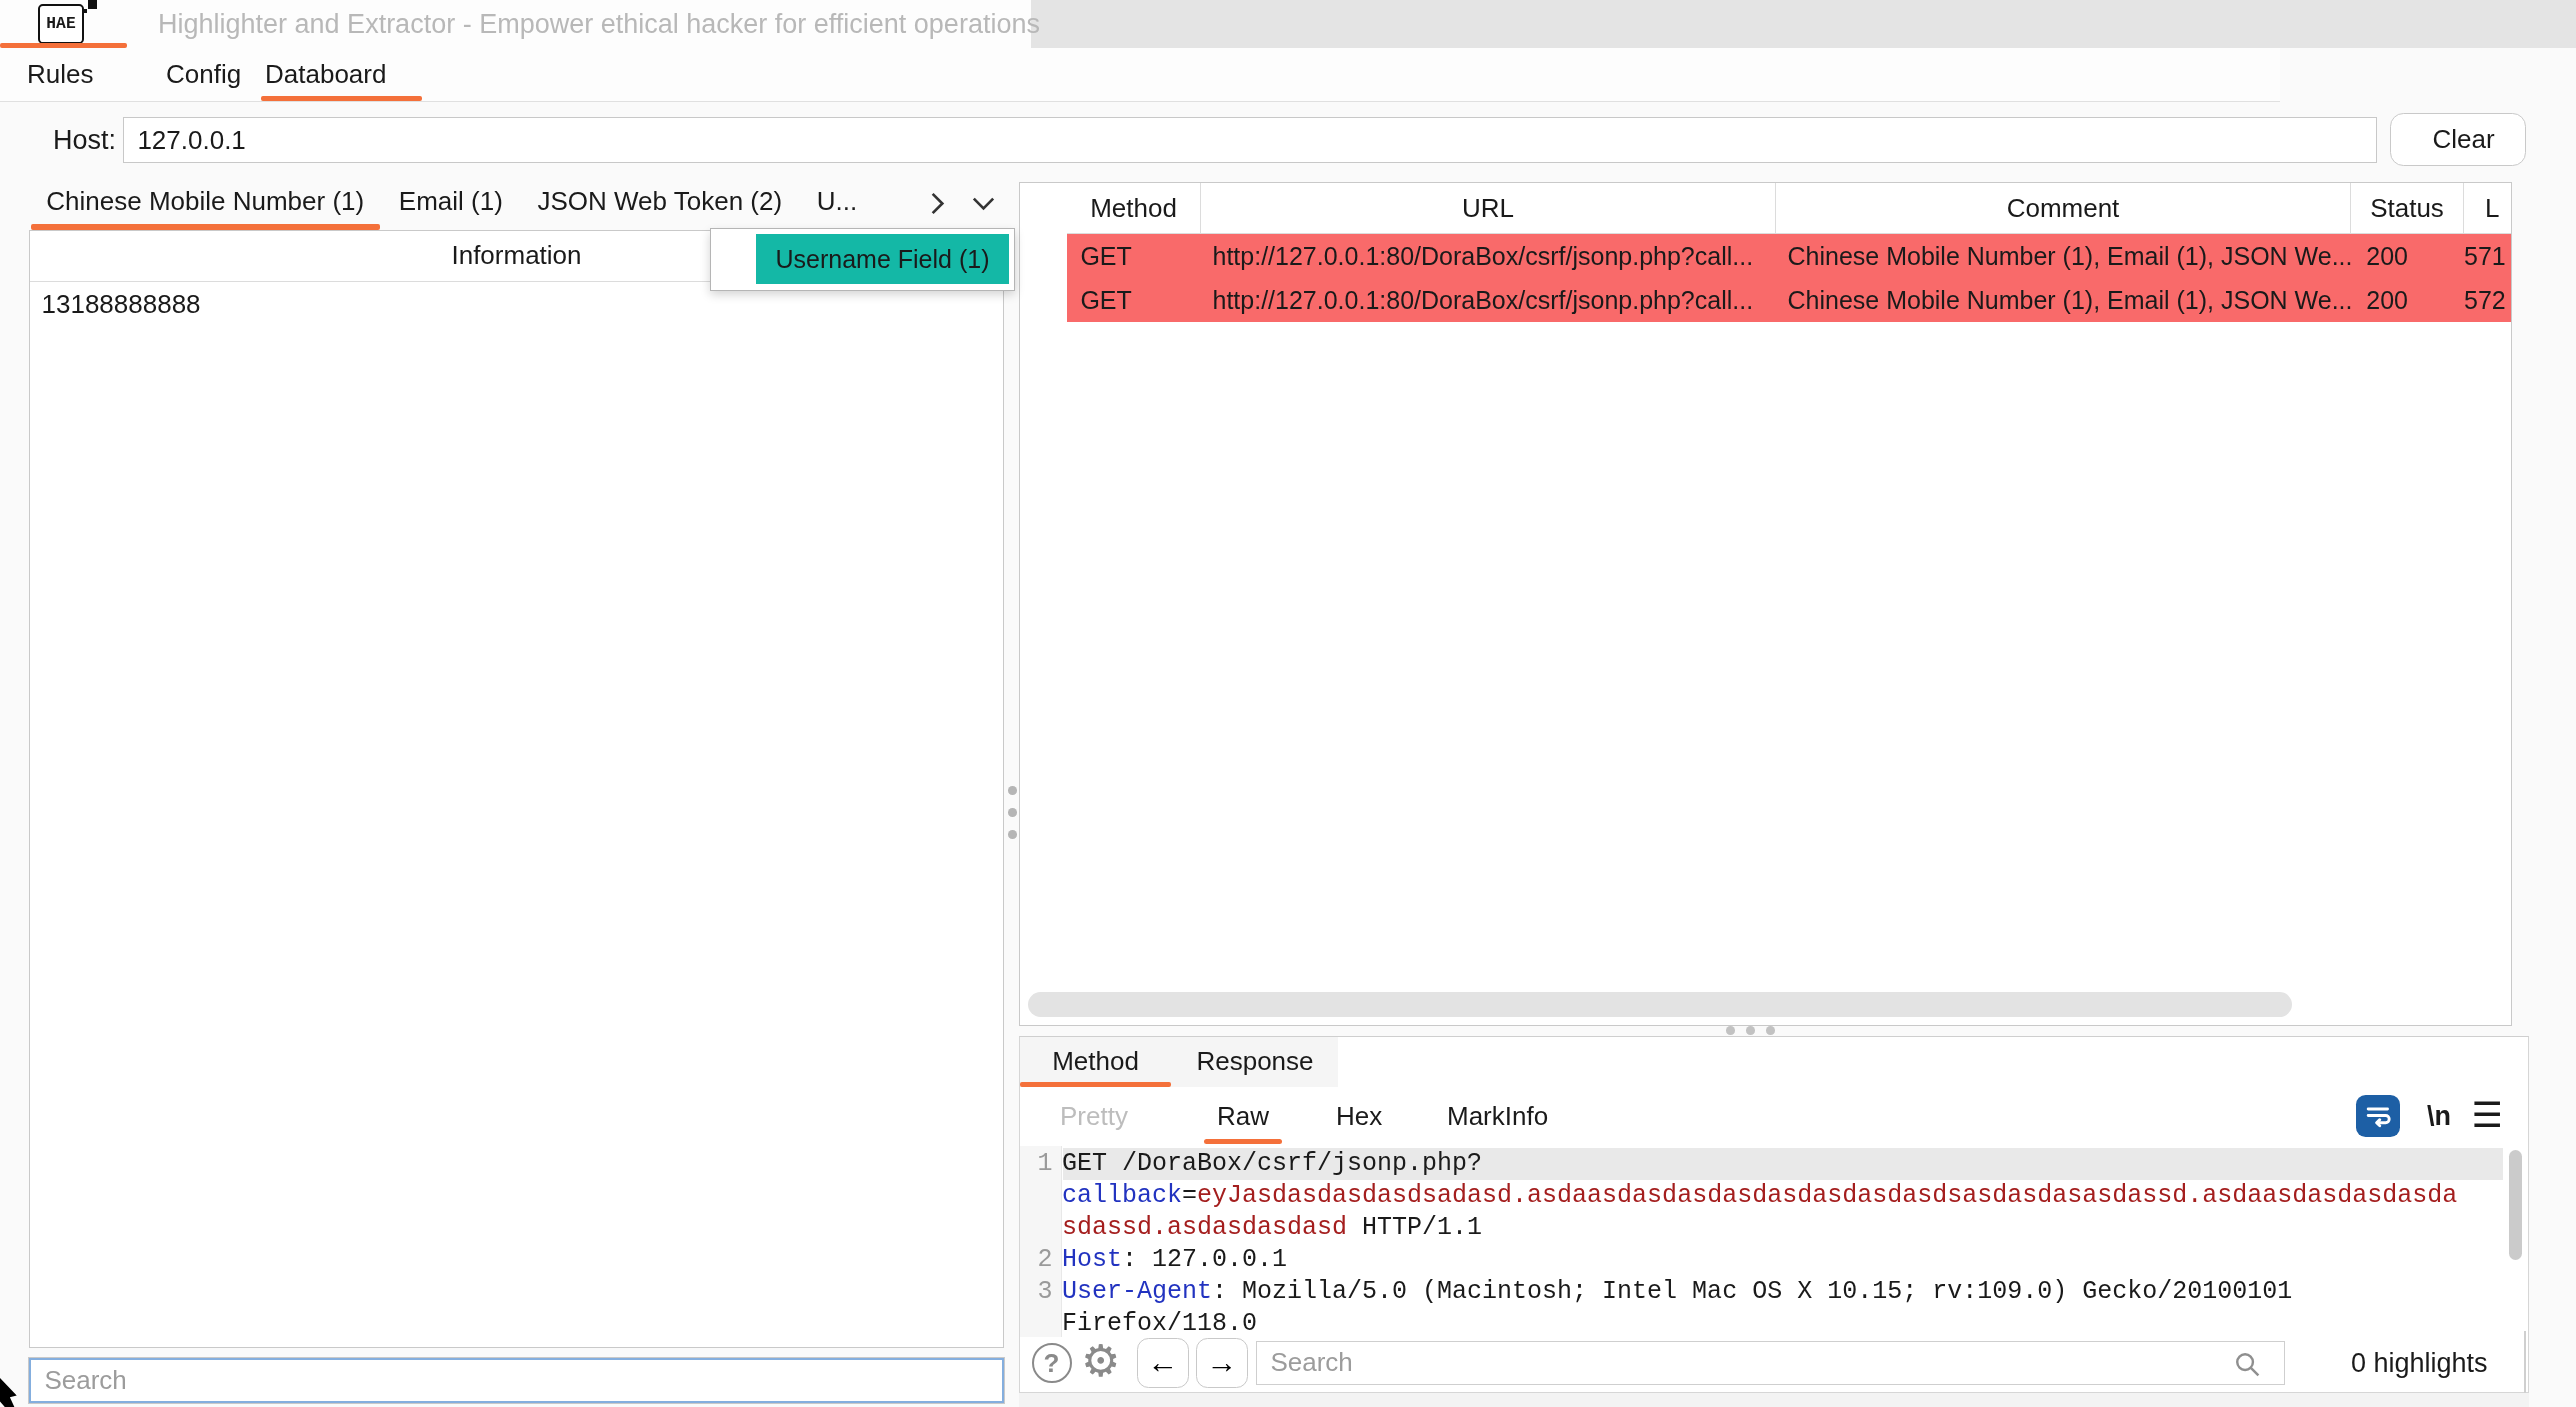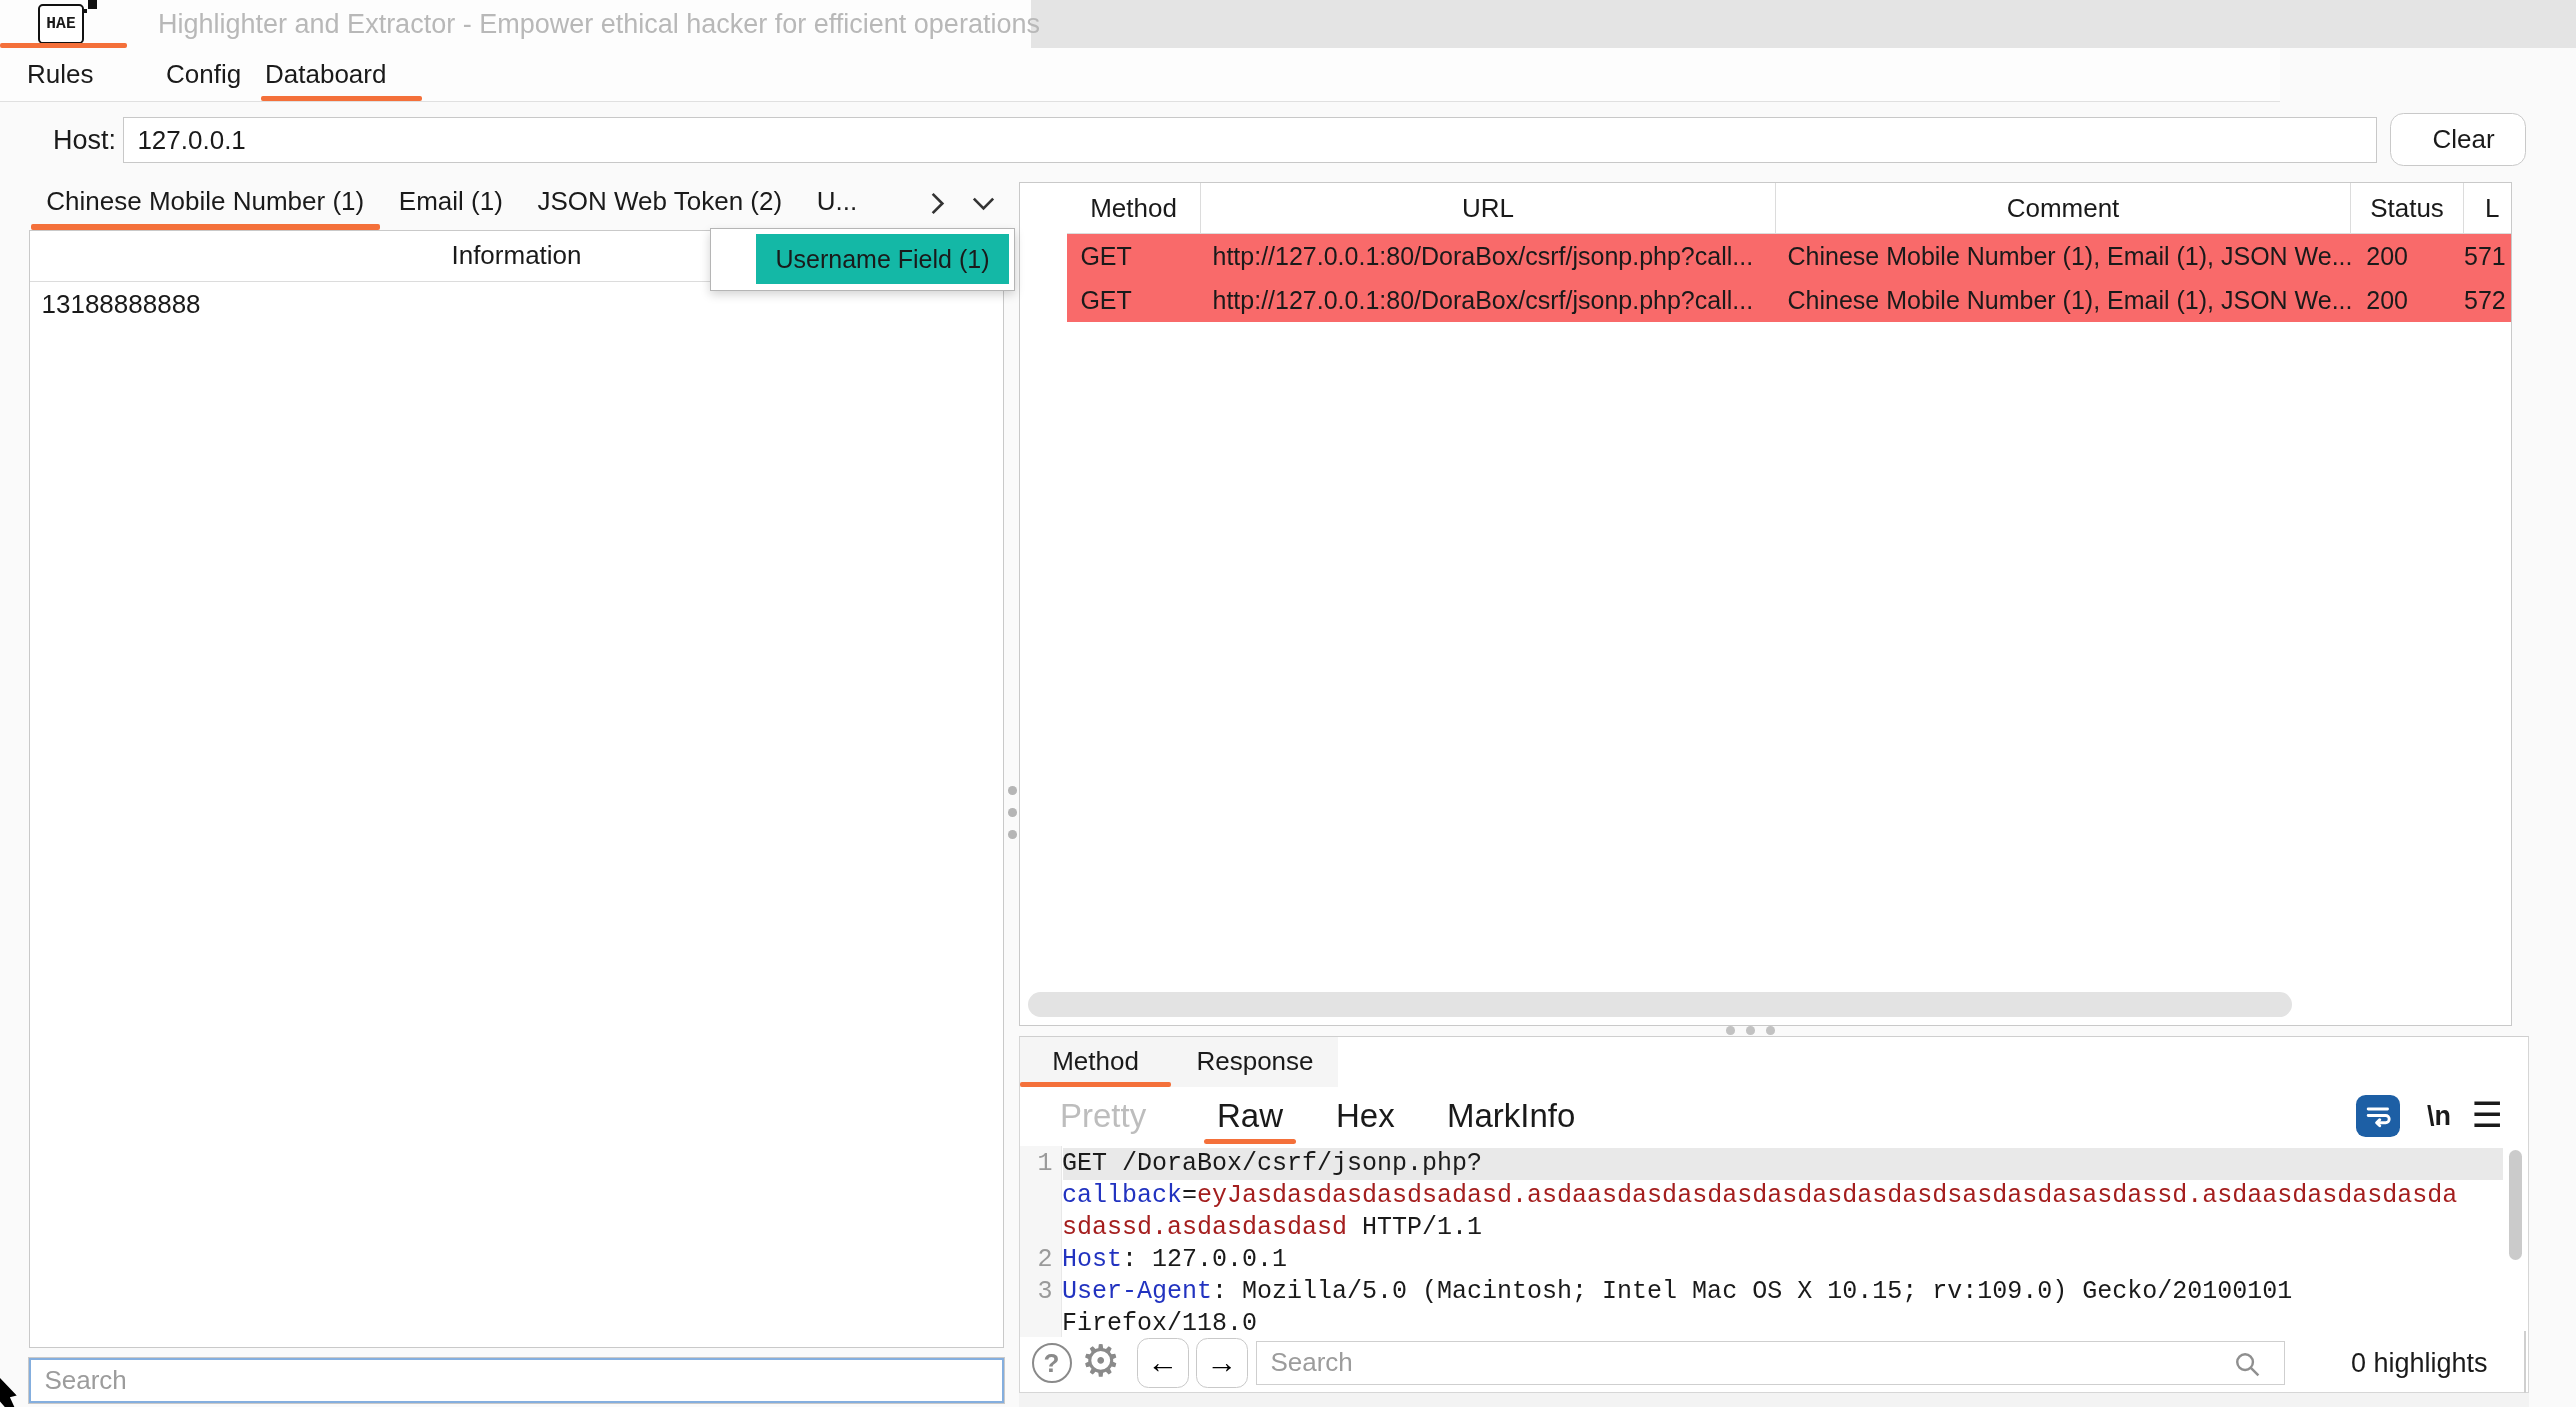--- a/index.html
+++ b/index.html
@@ -73,21 +73,21 @@
   
   .viewer { position:absolute; left:1019px; top:1036px; width:1510px; height:357px; background:#fff; border:1.9px solid #d6d6d6; border-top:1.9px solid #cfcfcf; }
   .vw-tabstrip { position:absolute; left:0; top:0; height:50px; width:100%; }
   .vw-tabshade { position:absolute; left:0; top:0; width:318px; height:50px; background:#f5f5f5; }
   .vw-tab { position:absolute; top:0; height:50px; line-height:48px; font-size:26px; text-align:center; }
   .vw-tab-request { left:0; width:151px; }
   .vw-tab-response { left:151px; width:168px; }
   .vw-tab .tab-underline { position:absolute; left:0; right:0; bottom:0; height:4.8px; background:#f4703a; border-radius:1.9px; }
 
   .vw-modestrip { position:absolute; left:0; top:50px; height:59px; width:100%; }
-  .vw-mode { position:absolute; top:0; height:59px; line-height:58px; font-size:33px; }
+  .vw-mode { position:absolute; top:0; height:59px; line-height:58px; font-size:26px; }
   .mode-pretty { left:40px; color:#bdbdbd; }
   .mode-raw { left:197px; }
   .mode-raw .tab-underline { position:absolute; left:-13.4px; right:-13.4px; bottom:1.9px; height:4.8px; background:#f4703a; border-radius:2.9px; }
   .mode-hex { left:316px; }
   .mode-markinfo { left:427px; }
   .wrap-btn { position:absolute; top:7.7px; right:128px; width:44px; height:42px; background:#1d5fa5; border-radius:9.6px; display:flex; align-items:center; justify-content:center; }
   .nl-label { position:absolute; top:0; right:77px; height:59px; line-height:58px; font-size:27px; font-weight:bold; }
   .menu-icon { position:absolute; top:0; right:25px; height:59px; line-height:56px; font-size:35px; }
 
   .vw-code { position:absolute; left:0; top:109px; right:0; bottom:55px; font-family:"Liberation Mono","DejaVu Sans Mono",monospace; font-size:25px; line-height:32px; overflow:hidden; }

